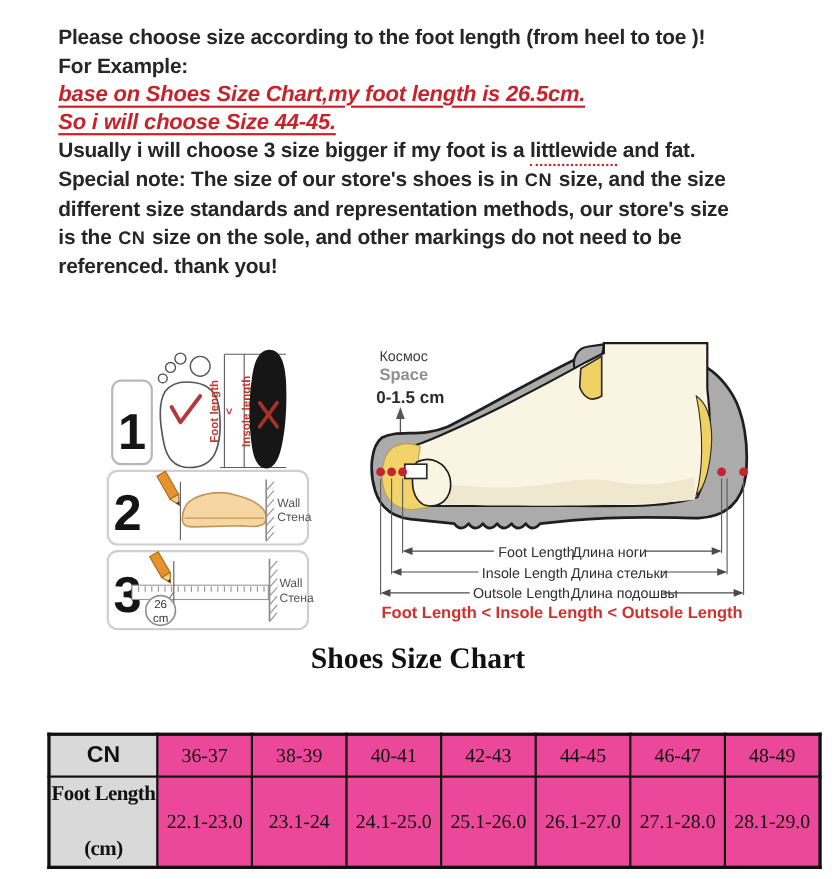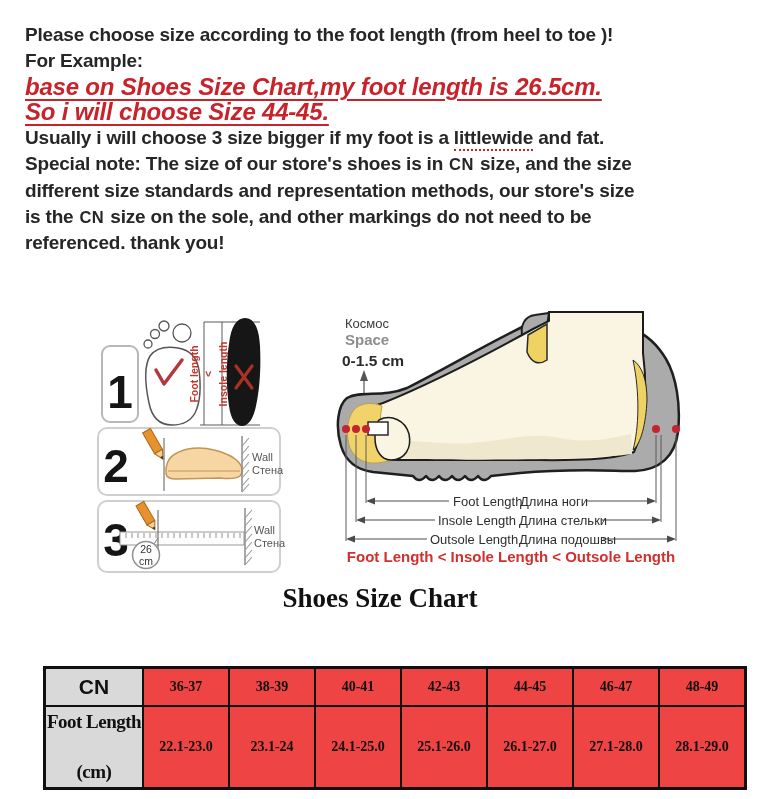--- a/index.html
+++ b/index.html
@@ -3,22 +3,22 @@
 <meta charset="utf-8">
 <style>
   html,body{margin:0;padding:0;background:#fff;}
   .page{
     position:relative;width:760px;height:799px;background:#ffffff;overflow:hidden;
     font-family:"Liberation Sans",sans-serif;color:#222;
   }
   
   .intro{position:absolute;left:25px;top:22px;width:716px;}
   .iline{white-space:nowrap;font-weight:bold;font-size:19px;line-height:25.8px;
-         color:#262626;letter-spacing:-0.2px;}
-  .iline.red{color:#c8232a;font-style:italic;font-size:24px;
+         color:#262626;letter-spacing:-0.2px;margin-left:28px;}
+  .iline.red{color:#c8232a;font-style:italic;font-size:20px;
              text-decoration:underline;text-underline-offset:4px;text-decoration-thickness:2px;}
   .cn-inline{font-size:16.5px;margin:0 6px;letter-spacing:0.5px;}
   .dotted-mark{border-bottom:2px dotted #c8232a;padding-bottom:1px;}
   
   .diagrams{position:absolute;left:0;top:306px;width:760px;height:278px;}
   .steps-svg{position:absolute;left:90px;top:2px;}
   .shoe-svg{position:absolute;left:335px;top:2px;}
   svg text{font-family:"Liberation Sans",sans-serif;}
   .stepnum{font-size:46px;font-weight:bold;fill:#151515;}
   .redlbl{fill:#c0392f;font-size:10.5px;font-weight:bold;}
@@ -30,22 +30,22 @@
   
   .chart-title{position:absolute;top:583px;left:0;width:760px;text-align:center;
     font-family:"Liberation Serif",serif;font-weight:bold;font-size:27px;color:#111;
     box-sizing:border-box;}
   
   .size-table{position:absolute;left:43px;top:666px;border-collapse:collapse;
     border:3px solid #101010;table-layout:fixed;}
   .size-table td,.size-table th{border:2px solid #101010;text-align:center;
     vertical-align:middle;padding:0;}
   .size-table .hdrcell{background:#d9d9d9;width:96px;}
-  .size-table .valcell{width:84px;background:#ef4444;
-    font-family:"Liberation Serif",serif;font-weight:bold;font-size:14px;color:#111;}
+  .size-table .valcell{width:84px;background:#ec4899;
+    font-family:"Liberation Serif",serif;font-weight:normal;font-size:18px;color:#111;}
   .row-sizes td,.row-sizes th{height:36px;}
   .row-foot td,.row-foot th{height:70px;}
   .cn-hdr{font-family:"Liberation Sans",sans-serif;font-weight:bold;font-size:21px;color:#111;}
   .foot-hdr{font-family:"Liberation Serif",serif;font-weight:bold;font-size:19px;
     letter-spacing:-0.5px;color:#111;line-height:30px;}
 </style>
 </head>
 <body>
 
 <div class="page">

